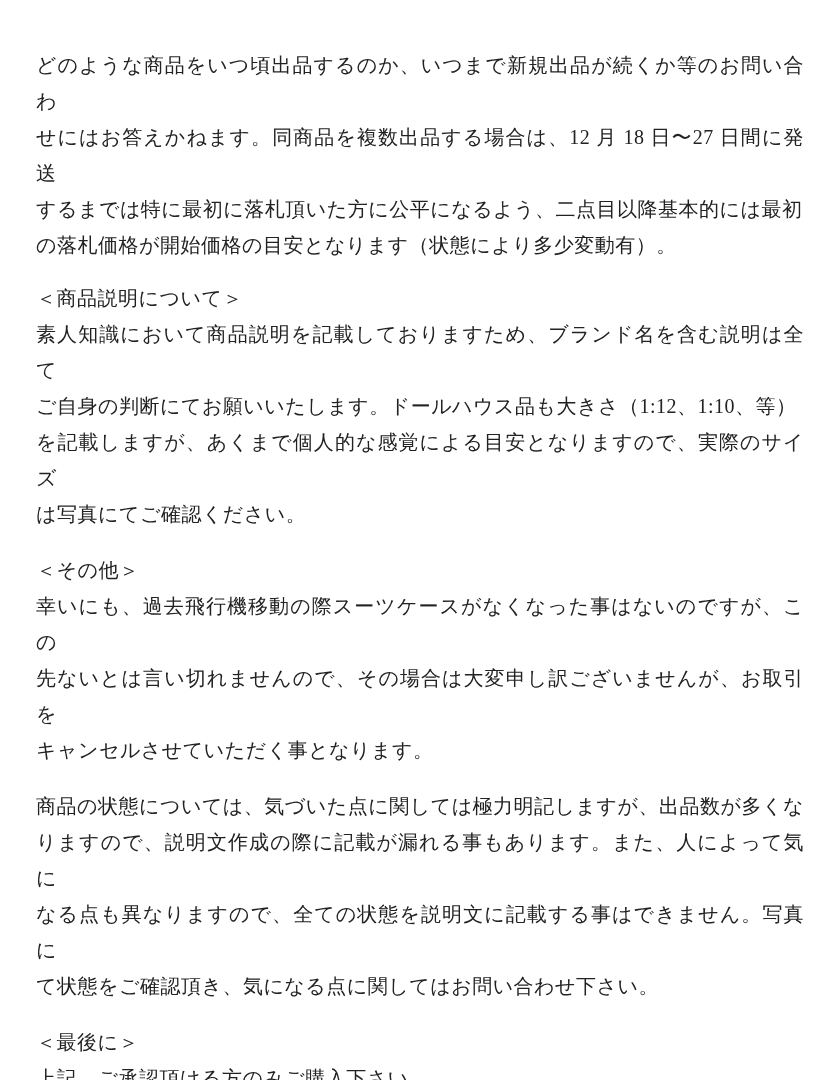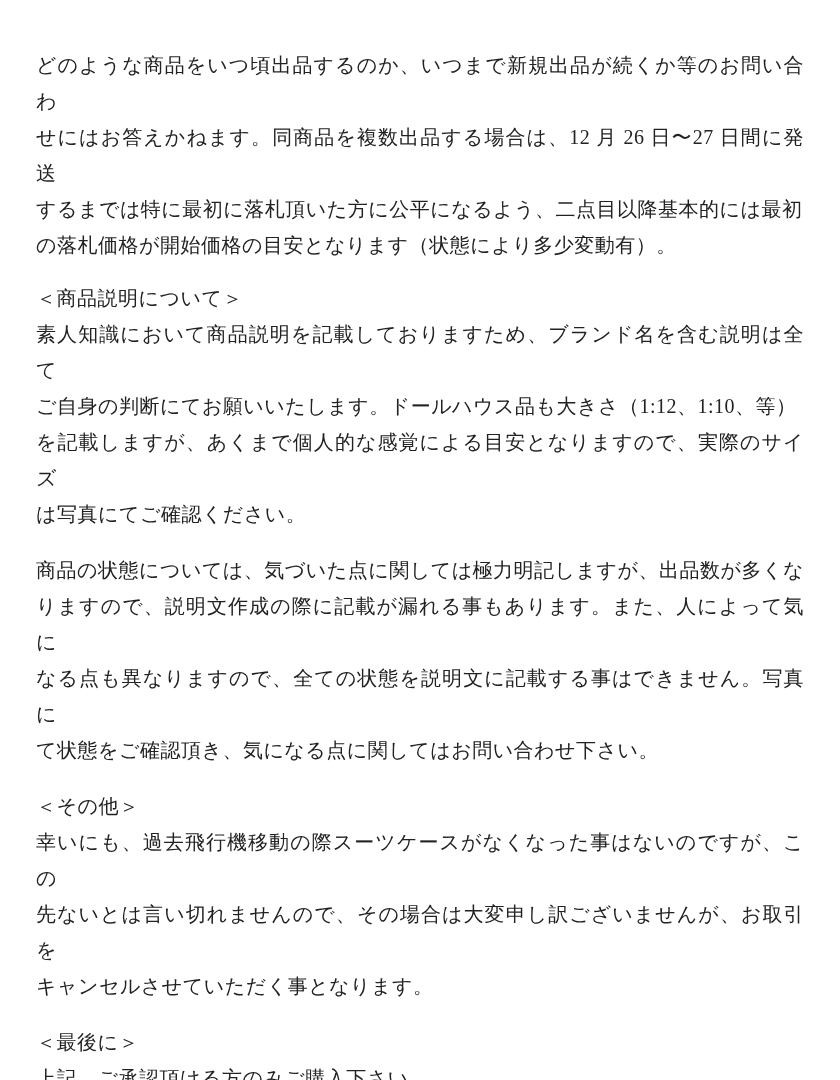--- a/index.html
+++ b/index.html
@@ -33,36 +33,36 @@
   }
   .doc-block + .doc-block.gap-large {
     margin-top: 17px;           
   }
 </style>
 </head>
 <body>
 
 <div class="doc">
   <p class="doc-block">どのような商品をいつ頃出品するのか、いつまで新規出品が続くか等のお問い合わ
-せにはお答えかねます。同商品を複数出品する場合は、12 月 26 日〜27 日間に発送
+せにはお答えかねます。同商品を複数出品する場合は、12 月 18 日〜27 日間に発送
 するまでは特に最初に落札頂いた方に公平になるよう、二点目以降基本的には最初
 の落札価格が開始価格の目安となります（状態により多少変動有）。</p>
 
   <p class="doc-block gap-large">＜商品説明について＞
 素人知識において商品説明を記載しておりますため、ブランド名を含む説明は全て
 ご自身の判断にてお願いいたします。ドールハウス品も大きさ（1:12、1:10、等）
 を記載しますが、あくまで個人的な感覚による目安となりますので、実際のサイズ
 は写真にてご確認ください。</p>
 
+  <p class="doc-block">＜その他＞
+幸いにも、過去飛行機移動の際スーツケースがなくなった事はないのですが、この
+先ないとは言い切れませんので、その場合は大変申し訳ございませんが、お取引を
+キャンセルさせていただく事となります。</p>
+
   <p class="doc-block">商品の状態については、気づいた点に関しては極力明記しますが、出品数が多くな
 りますので、説明文作成の際に記載が漏れる事もあります。また、人によって気に
 なる点も異なりますので、全ての状態を説明文に記載する事はできません。写真に
 て状態をご確認頂き、気になる点に関してはお問い合わせ下さい。</p>
-
-  <p class="doc-block">＜その他＞
-幸いにも、過去飛行機移動の際スーツケースがなくなった事はないのですが、この
-先ないとは言い切れませんので、その場合は大変申し訳ございませんが、お取引を
-キャンセルさせていただく事となります。</p>
 
   <p class="doc-block">＜最後に＞
 上記、ご承認頂ける方のみご購入下さい。</p>
 
 </div>
 
 </body></html>

